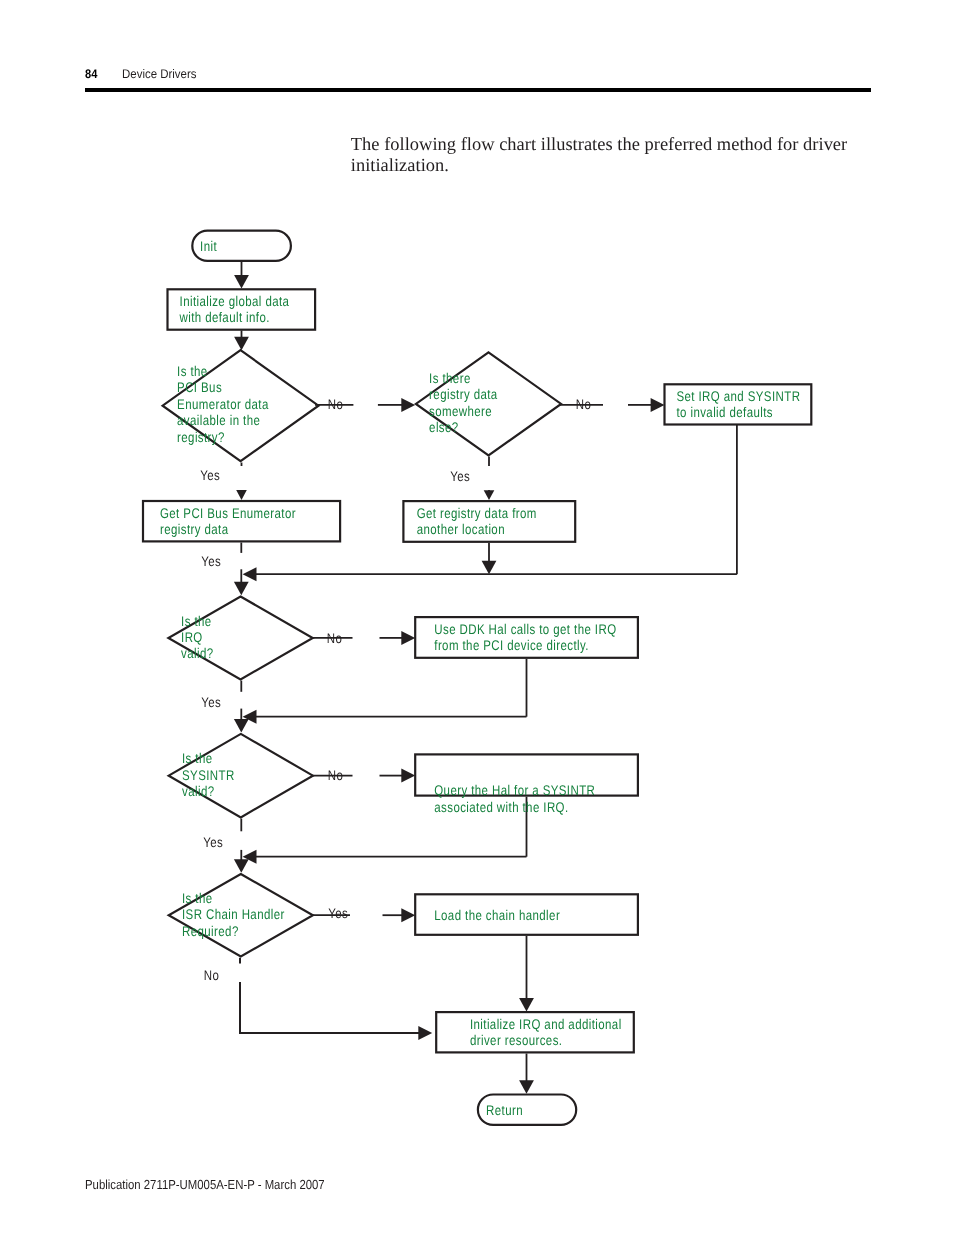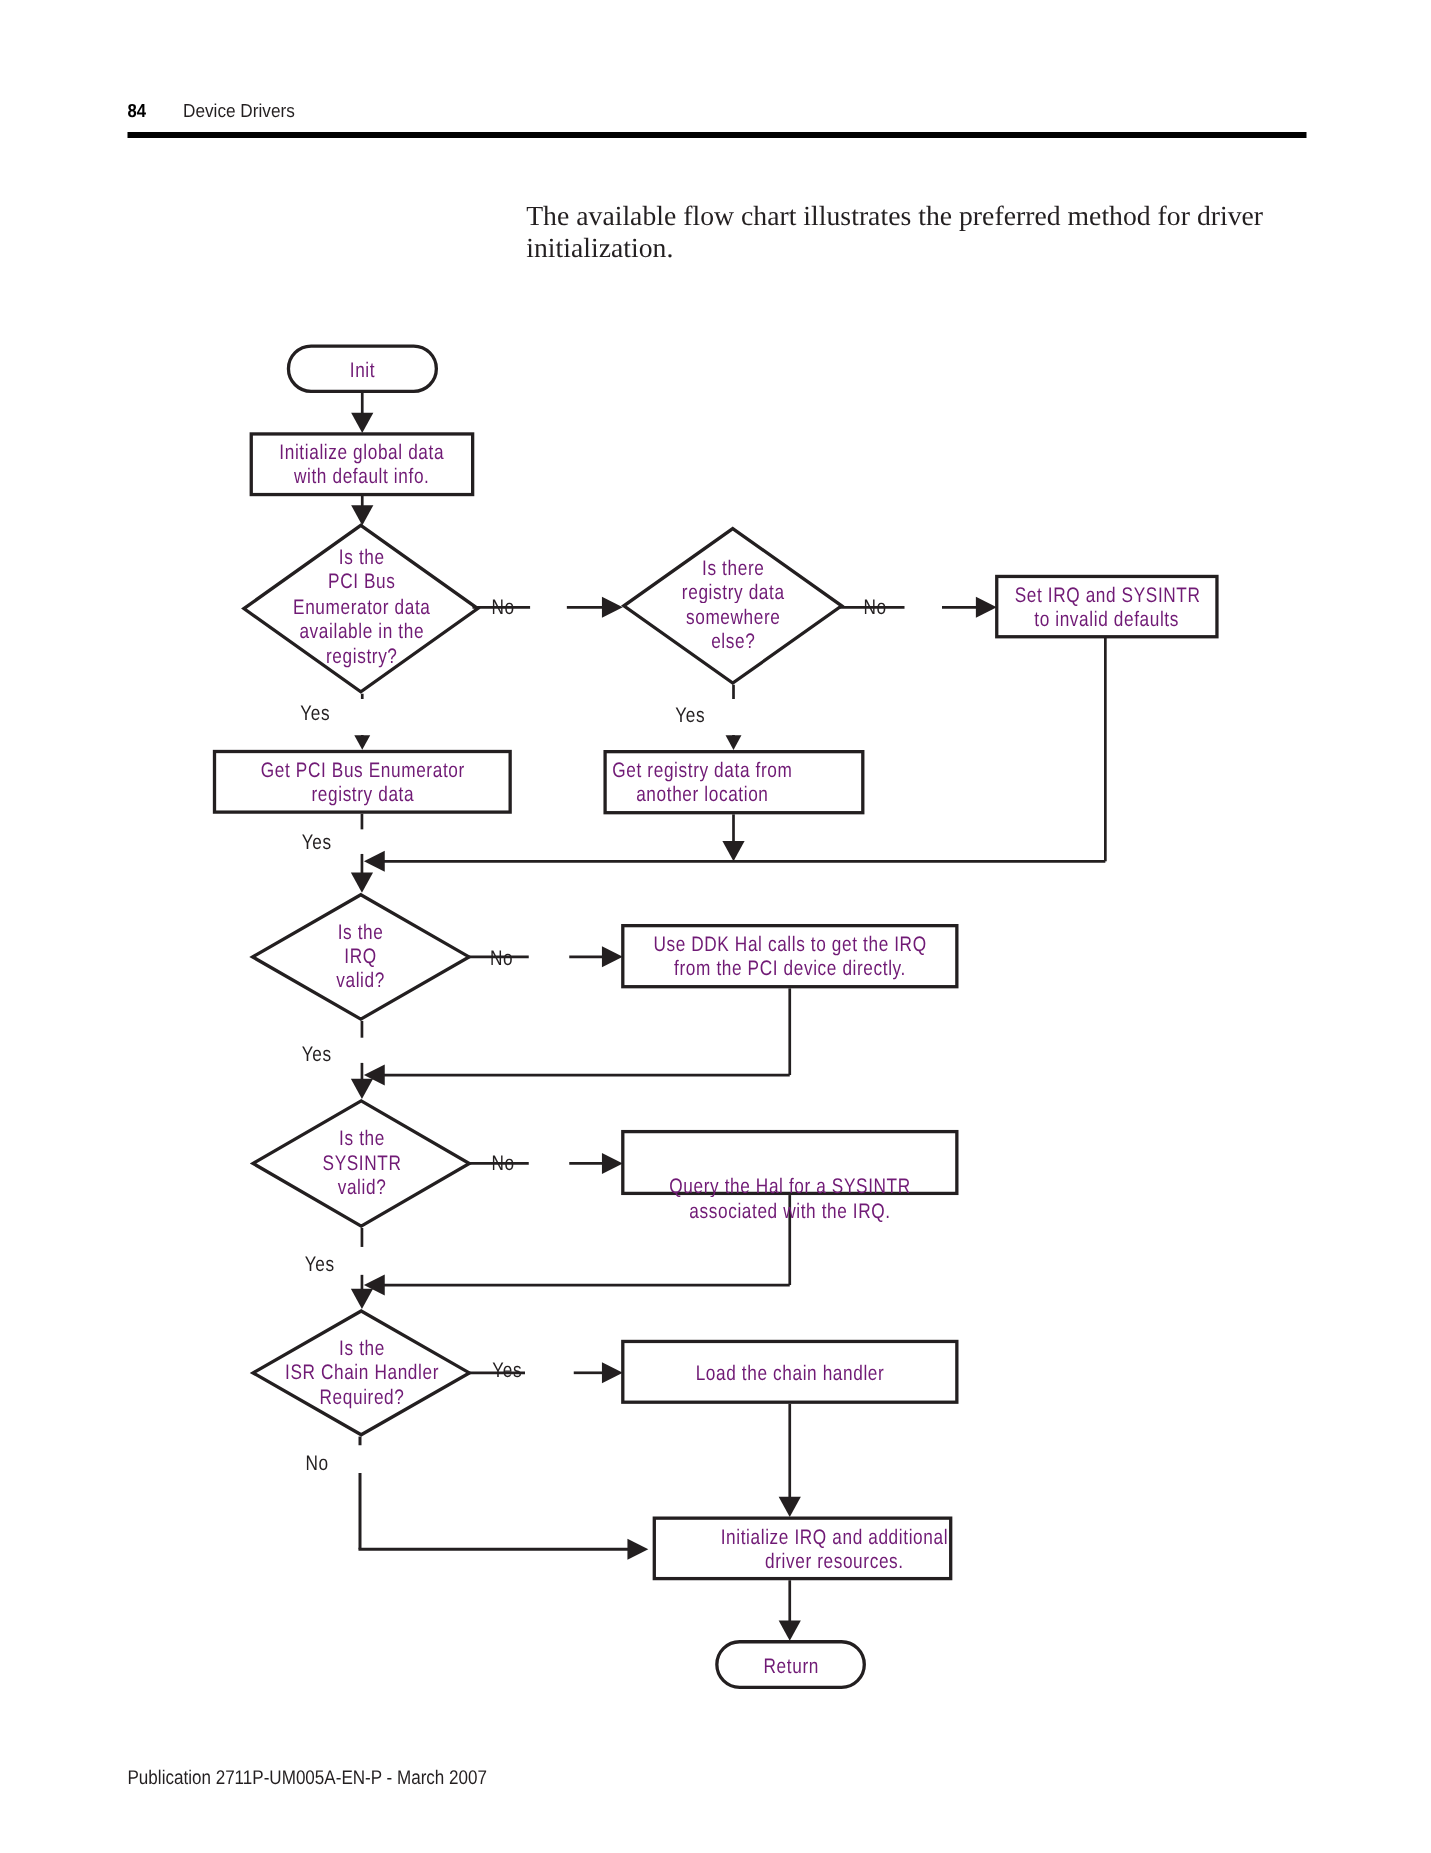--- a/index.html
+++ b/index.html
@@ -20,37 +20,37 @@
   #intro{position:absolute;left:350.8px;top:134.2px;width:510px;
       font-family:"Liberation Serif",serif;font-size:18.45px;line-height:21.3px;
       color:#231f20;letter-spacing:0.02px;}
 
   
   #footer{position:absolute;left:85.2px;top:1176.5px;font-size:13.2px;color:#231f20;
       transform:scaleX(0.862);transform-origin:left top;white-space:nowrap;}
 
   
   #flow{position:absolute;left:0;top:0;width:954px;height:1235px;overflow:visible;}
-  .nodetext{position:absolute;text-align:center;font-size:14px;color:#701a75;
+  .nodetext{position:absolute;font-size:14px;color:#15803d;
       line-height:16.8px;white-space:pre;letter-spacing:0.5px;}
   .nodetext-line{display:block;transform:scaleX(0.82);margin-right:-0.5px;}
   .edgelabel{position:absolute;font-size:14px;color:#231f20;white-space:nowrap;
       text-align:left;line-height:16.8px;letter-spacing:0.5px;}
   .edgelabel span{display:inline-block;transform:scaleX(0.82);transform-origin:center;margin-right:-0.5px;}
 </style>
 </head>
 <body>
 
 <div class="page">
 
   <div id="page-number">84</div>
   <div id="header-title">Device Drivers</div>
   <div id="header-rule"></div>
 
-  <div id="intro">The available flow chart illustrates the preferred method for driver initialization.</div>
+  <div id="intro">The following flow chart illustrates the preferred method for driver initialization.</div>
 
   <svg id="flow" viewBox="0 0 954 1235" width="954" height="1235" xmlns="http://www.w3.org/2000/svg">
     <g id="flow-shapes" fill="none" stroke="#231f20" stroke-width="2.2">
         <rect x="192.29999999999998" y="230.7" width="98.6" height="30.2" rx="15.1" ry="15.1"></rect>
         <rect x="167.5" y="289.3" width="147.60000000000002" height="40.4"></rect>
         <path d="M 240.55 350.2 L 318.5 405.7 L 240.55 461.2 L 162.6 405.7 Z"></path>
         <path d="M 488.5 352.4 L 561.0999999999999 403.9 L 488.5 455.4 L 415.9 403.9 Z"></path>
         <rect x="664.5" y="384.3" width="146.8" height="40.199999999999996"></rect>
         <rect x="143" y="501" width="197.10000000000002" height="40.4"></rect>
         <rect x="403.40000000000003" y="501.1" width="171.8" height="40.699999999999996"></rect>
@@ -166,21 +166,21 @@
       </g>
   </svg>
 
   <div id="flow-labels">
       <div class="nodetext" style="left: 191.2px; width: 100.8px; line-height: 16.4px; top: 237.8px;"><div class="nodetext-line">Init</div></div>
       <div class="nodetext" style="left: 166.4px; width: 149.8px; line-height: 16.4px; top: 292.8px;"><div class="nodetext-line">Initialize global data</div><div class="nodetext-line">with default info.</div></div>
       <div class="nodetext" style="left: 162.6px; width: 155.9px; line-height: 16.4px; top: 362.9px;"><div class="nodetext-line">Is the</div><div class="nodetext-line">PCI Bus</div><div class="nodetext-line">Enumerator data</div><div class="nodetext-line">available in the</div><div class="nodetext-line">registry?</div></div>
       <div class="nodetext" style="left: 415.9px; width: 145.2px; line-height: 16.4px; top: 369.8px;"><div class="nodetext-line">Is there</div><div class="nodetext-line">registry data</div><div class="nodetext-line">somewhere</div><div class="nodetext-line">else?</div></div>
       <div class="nodetext" style="left: 663.4px; width: 149px; line-height: 16.4px; top: 387.7px;"><div class="nodetext-line">Set IRQ and SYSINTR</div><div class="nodetext-line">to invalid defaults</div></div>
       <div class="nodetext" style="left: 141.9px; width: 199.3px; line-height: 16.4px; top: 504.5px;"><div class="nodetext-line">Get PCI Bus Enumerator</div><div class="nodetext-line">registry data</div></div>
-      <div class="nodetext" style="left: 381px; width: 174px; line-height: 16.4px; top: 504.75px;"><div class="nodetext-line">Get registry data from</div><div class="nodetext-line">another location</div></div>
+      <div class="nodetext" style="left: 401px; width: 174px; line-height: 16.4px; top: 504.75px;"><div class="nodetext-line">Get registry data from</div><div class="nodetext-line">another location</div></div>
       <div class="nodetext" style="left: 168.4px; width: 144.3px; line-height: 16.4px; top: 612.55px;"><div class="nodetext-line">Is the</div><div class="nodetext-line">IRQ</div><div class="nodetext-line">valid?</div></div>
       <div class="nodetext" style="left: 414.1px; width: 224.9px; line-height: 16.4px; top: 620.75px;"><div class="nodetext-line">Use DDK Hal calls to get the IRQ</div><div class="nodetext-line">from the PCI device directly.</div></div>
       <div class="nodetext" style="left: 168.7px; width: 144.2px; line-height: 16.4px; top: 750.25px;"><div class="nodetext-line">Is the</div><div class="nodetext-line">SYSINTR</div><div class="nodetext-line">valid?</div></div>
       <div class="nodetext" style="left: 414.1px; width: 224.9px; line-height: 16.4px; top: 758.3px; margin-top: 24px;"><div class="nodetext-line">Query the Hal for a SYSINTR</div><div class="nodetext-line">associated with the IRQ.</div></div>
       <div class="nodetext" style="left: 168.7px; width: 144.2px; line-height: 16.4px; top: 889.85px;"><div class="nodetext-line">Is the</div><div class="nodetext-line">ISR Chain Handler</div><div class="nodetext-line">Required?</div></div>
       <div class="nodetext" style="left: 414.1px; width: 224.9px; line-height: 16.4px; top: 906.55px;"><div class="nodetext-line">Load the chain handler</div></div>
       <div class="nodetext" style="left: 435.1px; width: 210px; line-height: 16.4px; top: 1015.55px; margin-left: 16px;"><div class="nodetext-line">Initialize IRQ and additional</div><div class="nodetext-line">driver resources.</div></div>
       <div class="nodetext" style="left: 476.8px; width: 100.5px; line-height: 16.4px; top: 1101.7px;"><div class="nodetext-line">Return</div></div>
       <div class="edgelabel" style="left: 325.6px; top: 395.95px; width: 80px;"><span>No</span></div>
       <div class="edgelabel" style="left: 574.2px; top: 395.95px; width: 80px;"><span>No</span></div>

